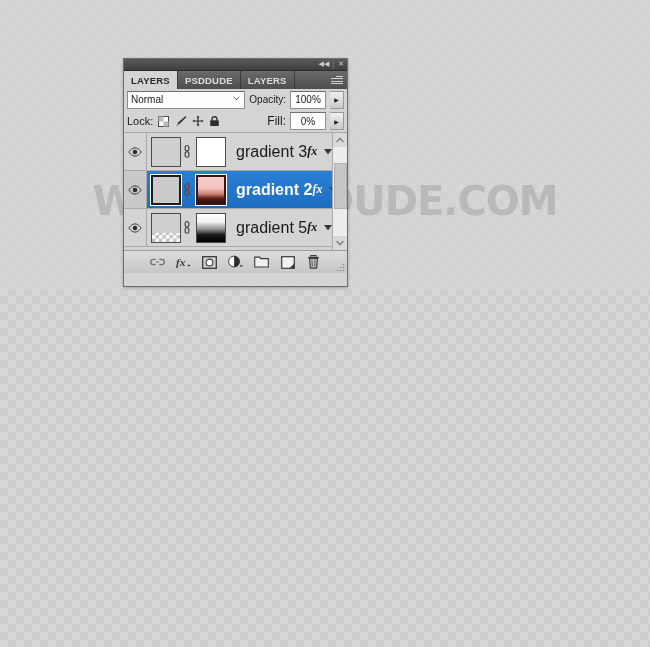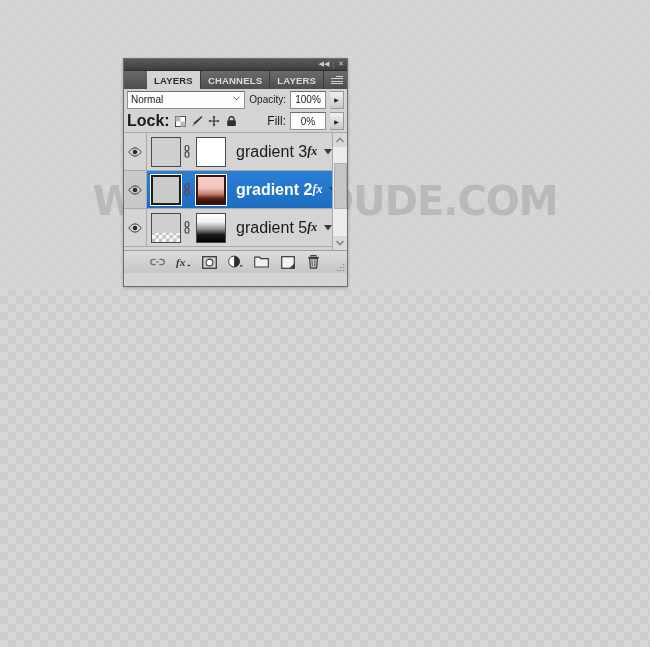--- a/index.html
+++ b/index.html
@@ -100,21 +100,20 @@
     margin-left: 3px;
   }
 
   
   #tab-strip {
     height: 18px;
     background: linear-gradient(to bottom, #6a6a6a, #4e4e4e);
     display: flex;
     align-items: stretch;
     position: relative;
-    padding-left: 23px;
   }
   .panel-tab {
     display: flex;
     align-items: center;
     padding: 0 7px;
     font-size: 9.5px;
     font-weight: bold;
     color: #dcdcdc;
     border-right: 1px solid #3b3b3b;
     letter-spacing: 0.2px;
@@ -199,21 +198,21 @@
   
   #lock-row {
     height: 22px;
     display: flex;
     align-items: center;
     padding: 0 3px;
     gap: 4px;
     background: #d4d4d4;
     border-bottom: 1px solid #a8a8a8;
   }
-  #lock-label { font-size: 16px; font-weight: bold; }
+  #lock-label { font-size: 11px; }
   .lock-icon {
     width: 13px; height: 13px;
     display: flex; align-items: center; justify-content: center;
   }
   #fill-label { font-size: 12px; margin-left: auto; white-space: nowrap; }
 
   
   #layer-list-wrap {
     position: relative;
     height: 117px;
@@ -377,21 +376,21 @@
 <div id="layers-panel">
 
   <div id="panel-titlebar">
     <span class="titlebar-icon">◀◀</span>
     <span id="titlebar-sep">|</span>
     <span class="titlebar-icon">✕</span>
   </div>
 
   <div id="tab-strip">
     <div class="panel-tab active">LAYERS</div>
-    <div class="panel-tab">CHANNELS</div>
+    <div class="panel-tab">PSDDUDE</div>
     <div class="panel-tab">LAYERS</div>
     <div id="panel-menu-icon">
       <i></i>
         <i></i>
         <i></i>
         <i></i>
     </div>
   </div>
 
   <div id="blend-row">

